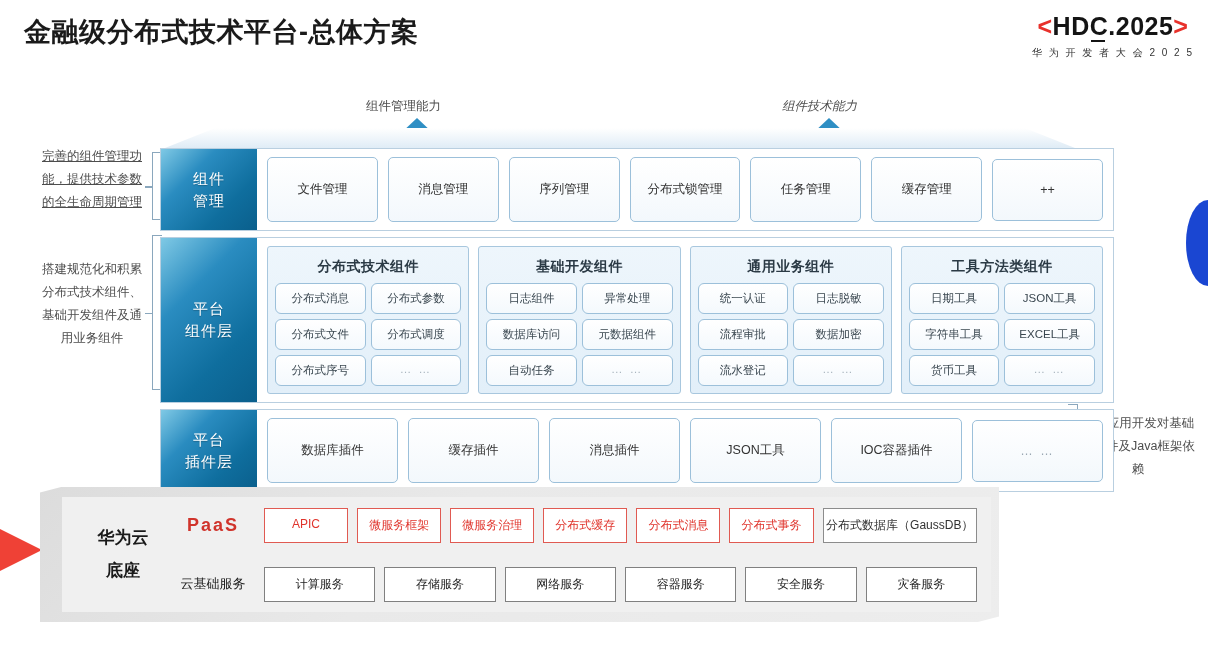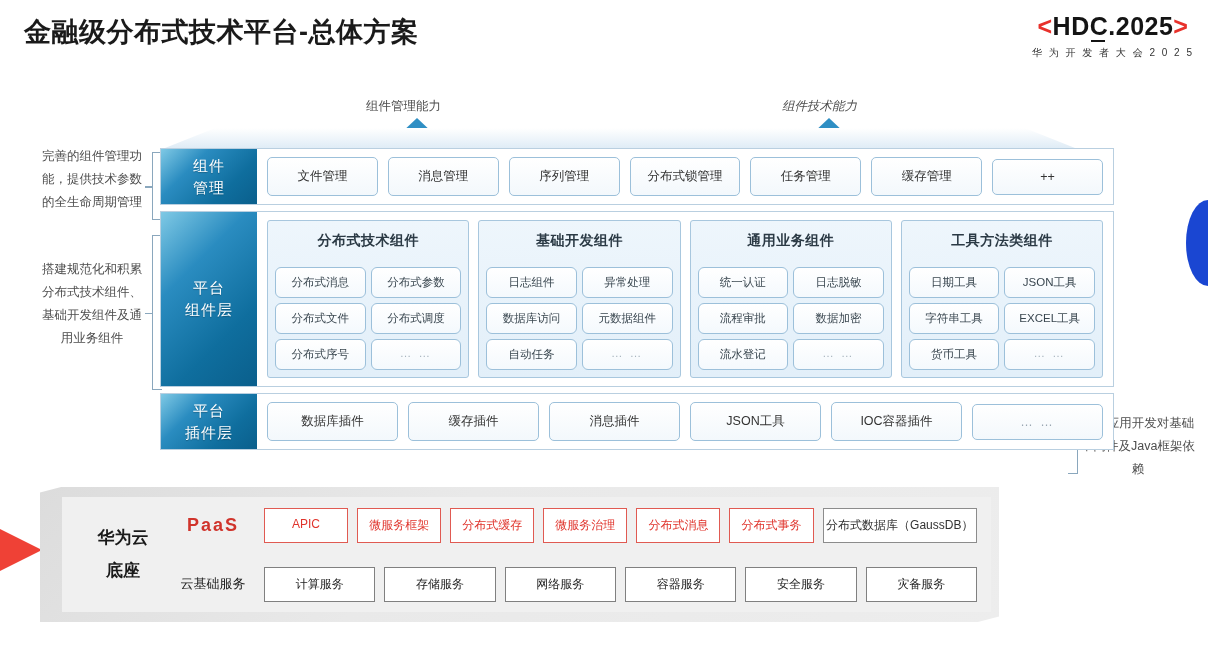--- a/index.html
+++ b/index.html
@@ -69,35 +69,35 @@
     text-shadow:0 1px 1px rgba(0,0,0,.25);
   }
   .row-body{flex:1;display:flex;align-items:center;padding:8px 10px;gap:10px;}
 
   
   .chip{
     flex:1;text-align:center;
     border:1px solid #9cc0da;border-radius:5px;
     background:linear-gradient(180deg,#ffffff 0%,#f3f8fc 100%);
     color:#333;font-size:12.5px;
-    padding:10px 4px;box-sizing:border-box;white-space:nowrap;
+    padding:23px 4px;box-sizing:border-box;white-space:nowrap;
   }
   .chip.dots{color:#9aa7b2;letter-spacing:2px;}
 
   
   .row-pcl .row-body{padding:8px 10px;gap:9px;align-items:stretch;}
   .group{
     flex:1;border:1px solid #a8c7de;border-radius:3px;
     background:linear-gradient(180deg,#eef6fc 0%,#e2eff9 100%);
     padding:6px 7px 7px;box-sizing:border-box;
     display:flex;flex-direction:column;
   }
   .group-title{
     text-align:center;font-size:14px;font-weight:bold;color:#2b3a45;
-    padding:5px 0 17px;letter-spacing:.5px;white-space:nowrap;
+    padding:5px 0 7px;letter-spacing:.5px;white-space:nowrap;
   }
   .group-grid{display:grid;grid-template-columns:1fr 1fr;gap:5px;}
   .cell{
     border:1px solid #9cc0da;border-radius:6px;
     background:linear-gradient(180deg,#ffffff 0%,#f4f9fd 100%);
     color:#3a4750;font-size:11.5px;text-align:center;
     padding:7px 2px;box-sizing:border-box;white-space:nowrap;
   }
   .cell.dots{color:#a8b4be;letter-spacing:2px;}
 
@@ -168,21 +168,21 @@
 </div>
 
 <div class="arrow-label" style="left:782px;top:98px;font-style:italic;">组件技术能力</div>
 <div class="up-arrow" style="left:812px;top:118px;">
   <div class="head"></div>
     <div class="shaft"></div>
 </div>
 
 <div class="top-slab"></div>
 
-<div class="ann left" style="top:145px;">完善的组件管理功能，提供技术参数的全生命周期管理</div>
+<div class="ann left" style="top:145px;text-decoration:underline;">完善的组件管理功能，提供技术参数的全生命周期管理</div>
 <div class="bracket lb" style="left:152px;top:152px;height:68px;">
     <span class="tick"></span>
   </div>
 
 <div class="ann left" style="top:258px;">搭建规范化和积累分布式技术组件、基础开发组件及通用业务组件</div>
 <div class="bracket lb" style="left:152px;top:235px;height:155px;">
     <span class="tick"></span>
   </div>
 
 <div class="ann right" style="top:412px;">解耦应用开发对基础中间件及Java框架依赖</div>
@@ -292,22 +292,22 @@
       <div>底座</div>
     </div>
 
     <div class="base-rows">
 
       <div class="base-row">
         <div class="base-row-label lbl-paas">PaaS</div>
         <div class="base-cells">
           <div class="bcell red">APIC</div>
           <div class="bcell red">微服务框架</div>
+          <div class="bcell red">微服务治理</div>
           <div class="bcell red">分布式缓存</div>
-          <div class="bcell red">微服务治理</div>
           <div class="bcell red">分布式消息</div>
           <div class="bcell red">分布式事务</div>
           <div class="bcell gray gauss">分布式数据库（GaussDB）</div>
         </div>
       </div>
 
       <div class="base-row">
         <div class="base-row-label lbl-cloud">云基础服务</div>
         <div class="base-cells">
           <div class="bcell plain">计算服务</div>

